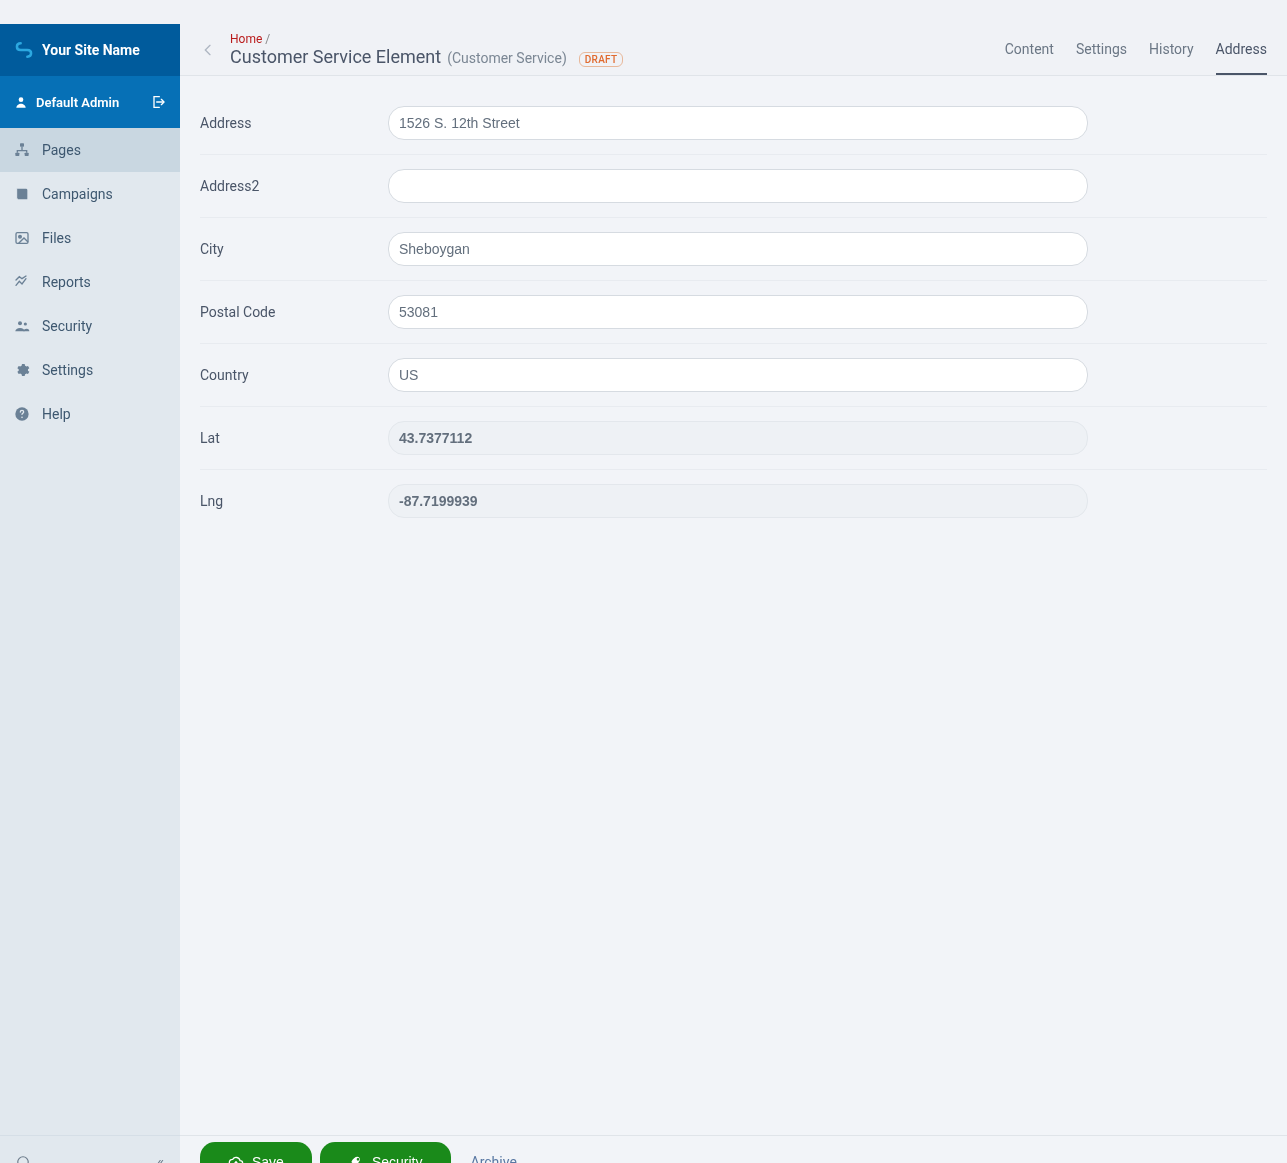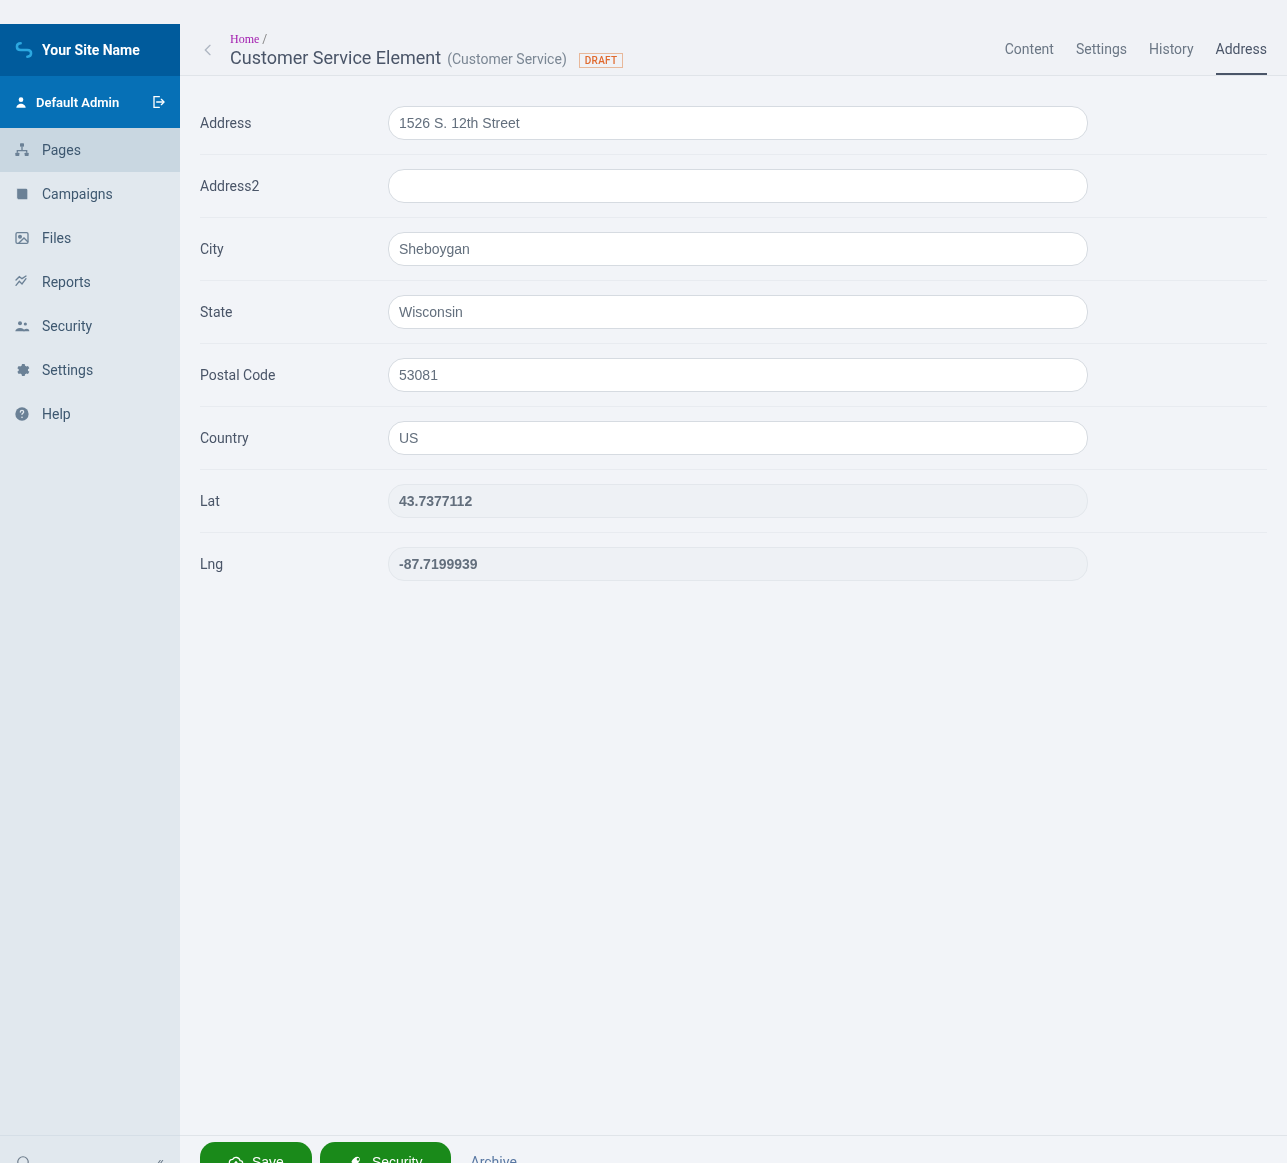--- a/index.html
+++ b/index.html
@@ -92,21 +92,21 @@
       display: flex;
       align-items: baseline;
       gap: 6px;
     }
     .page-title .subtype { color: #7b8794; font-size: 14px; }
     .badge {
       display: inline-block;
       font-size: 10px;
       color: #e06a2f;
       border: 1px solid #e8b89a;
-      border-radius: 0;
+      border-radius: 6px;
       padding: 1px 5px;
       margin-left: 6px;
       font-weight: 500;
       letter-spacing: 0.3px;
     }
     .tabs { display: flex; gap: 22px; align-items: stretch; height: 100%; }
     .tab {
       color: #6b7785;
       font-size: 14px;
       cursor: pointer;
@@ -301,21 +301,21 @@
 
   <div class="main">
     <div class="topbar">
       <span class="back-btn">
         <svg width="16" height="16" viewBox="0 0 24 24" fill="none" stroke="#aeb6c2" stroke-width="2" stroke-linecap="round">
             <path d="M15 5l-7 7 7 7"></path>
           </svg>
       </span>
       <div class="crumbs">
         <div class="crumb-line">
-          <a style="color:#a21caf;text-decoration:none;cursor:pointer;font-family:Liberation Serif, serif;">Home</a>
+          <a style="color:#b91c1c;text-decoration:none;cursor:pointer;">Home</a>
           <span class="sep">/</span>
         </div>
         <div class="page-title">
           <span>Customer Service Element</span>
           <span class="subtype">(Customer Service)</span>
           <span class="badge">DRAFT</span>
         </div>
       </div>
       <div class="tabs">
         <div class="tab">
@@ -340,24 +340,20 @@
       </div>
       <div class="form-row">
         <div class="form-label">Address2</div>
         <div class="form-input"><input type="text" value="" style=""></div>
       </div>
       <div class="form-row">
         <div class="form-label">City</div>
         <div class="form-input"><input type="text" value="Sheboygan" style=""></div>
       </div>
       <div class="form-row">
-        <div class="form-label">State</div>
-        <div class="form-input"><input type="text" value="Wisconsin" style=""></div>
-      </div>
-      <div class="form-row">
         <div class="form-label">Postal Code</div>
         <div class="form-input"><input type="text" value="53081" style=""></div>
       </div>
       <div class="form-row">
         <div class="form-label">Country</div>
         <div class="form-input"><input type="text" value="US" style=""></div>
       </div>
       <div class="form-row">
         <div class="form-label">Lat</div>
         <div class="form-input"><input type="text" readonly="" value="43.7377112" style=""></div>

